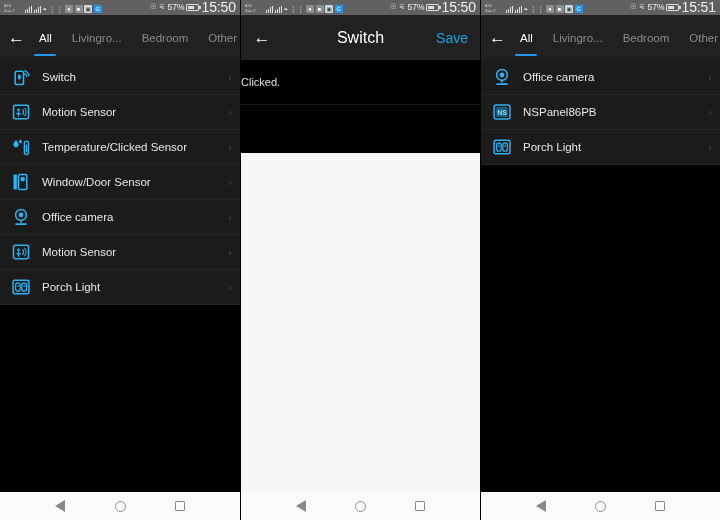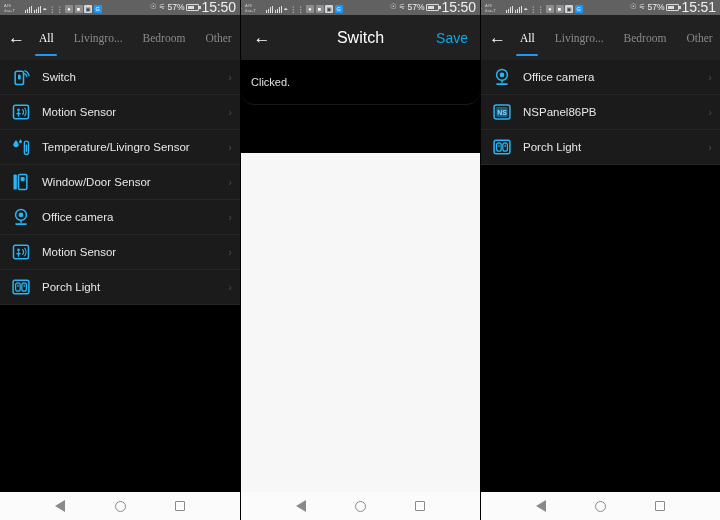--- a/index.html
+++ b/index.html
@@ -72,21 +72,21 @@
     display: flex; align-items: center;
     padding-left: 8px;
     position: relative;
   }
   .back-arrow {
     width: 26px; height: 26px;
     display: flex; align-items: center; justify-content: center;
     color: #fff; font-size: 17px; line-height: 1;
     margin-right: 4px;
   }
-  .tabs { display: flex; align-items: flex-start; height: 100%; font-family: Liberation Serif, serif; }
+  .tabs { display: flex; align-items: flex-start; height: 100%; }
   .tab {
     position: relative; height: 100%;
     display: flex; align-items: center; justify-content: center;
     padding: 0 10px;
     font-size: 11.5px; color: #8a8a8a; white-space: nowrap;
   }
   .tab.active { color: #ffffff; }
   .tab.active::after {
     content: ""; position: absolute;
     left: 50%; transform: translateX(-50%);
@@ -123,23 +123,21 @@
   }
   .row .ico { width: 22px; min-width: 22px; height: 22px; margin-right: 10px;
                display: flex; align-items: center; justify-content: center; }
   .row .label { font-size: 11.5px; color: #e6e6e6; white-space: nowrap; }
   .row .chev { margin-left: auto; color: #4a4a4a; font-size: 11px; line-height: 1; }
 
   
   .actlist { background: #000; }
   .actrow {
     height: 45px; display: flex; align-items: center;
-    padding-left: 10px;
     border-bottom: 1px solid #1a1a1a;
-    border-radius: 14px;
   }
   .actrow .label { font-size: 11px; color: #e0e0e0; }
   .blackfill { background: #000; }
   .whitefill { background: #f7f7f7; }
 
   
   .navbar {
     height: 28px; min-height: 28px;
     background: #fbfbfb;
     display: flex; align-items: center; justify-content: space-around;
@@ -245,21 +243,21 @@
 
       <div class="row">
         <span class="ico">
           <svg width="20" height="20" viewBox="0 0 24 24">
             <path d="M6 3.5c2 2.6 3.2 4.2 3.2 5.6A3.2 3.2 0 0 1 2.8 9.1C2.8 7.7 4 6.1 6 3.5z" fill="#29b6f6"></path>
             <path d="M11.4 2.6c1.1 1.5 1.8 2.4 1.8 3.2a1.8 1.8 0 1 1-3.6 0c0-.8.7-1.7 1.8-3.2z" fill="#29b6f6"></path>
             <rect x="16" y="5" width="5" height="16" rx="2.5" fill="none" stroke="#29b6f6" stroke-width="1.6"></rect>
             <rect x="17.6" y="9" width="1.8" height="9" rx=".9" fill="#29b6f6"></rect>
           </svg>
         </span>
-        <span class="label">Temperature/Livingro Sensor</span>
+        <span class="label">Temperature/Clicked Sensor</span>
         <span class="chev">›</span>
       </div>
 
       <div class="row">
         <span class="ico">
           <svg width="20" height="20" viewBox="0 0 24 24">
             <rect x="3" y="3" width="4" height="18" rx="1" fill="#29b6f6"></rect>
             <rect x="9" y="3" width="10" height="18" rx="1.6" fill="none" stroke="#29b6f6" stroke-width="1.8"></rect>
             <rect x="11.6" y="6" width="4.8" height="5" rx="1" fill="#29b6f6"></rect>
           </svg>

